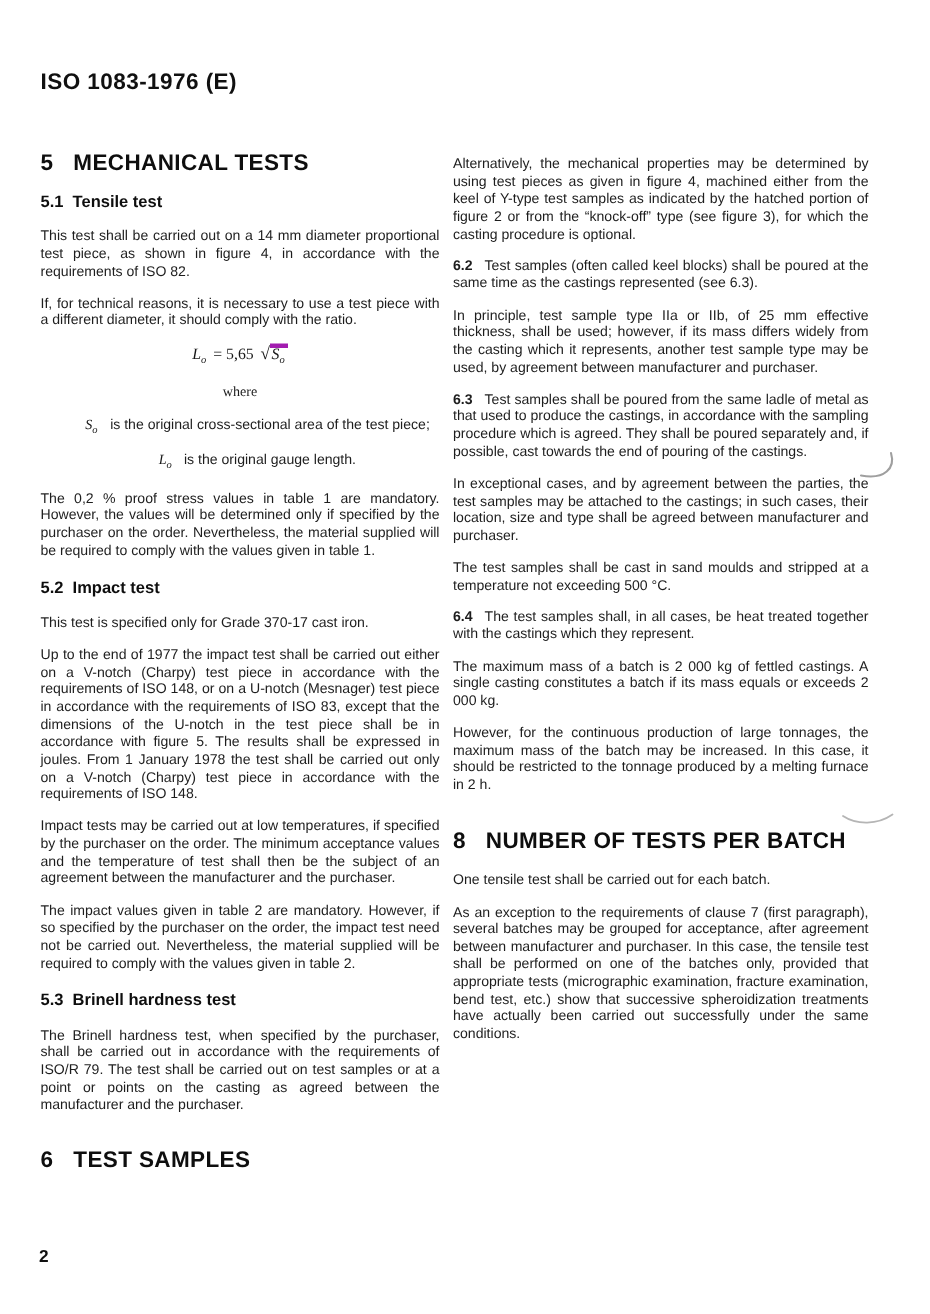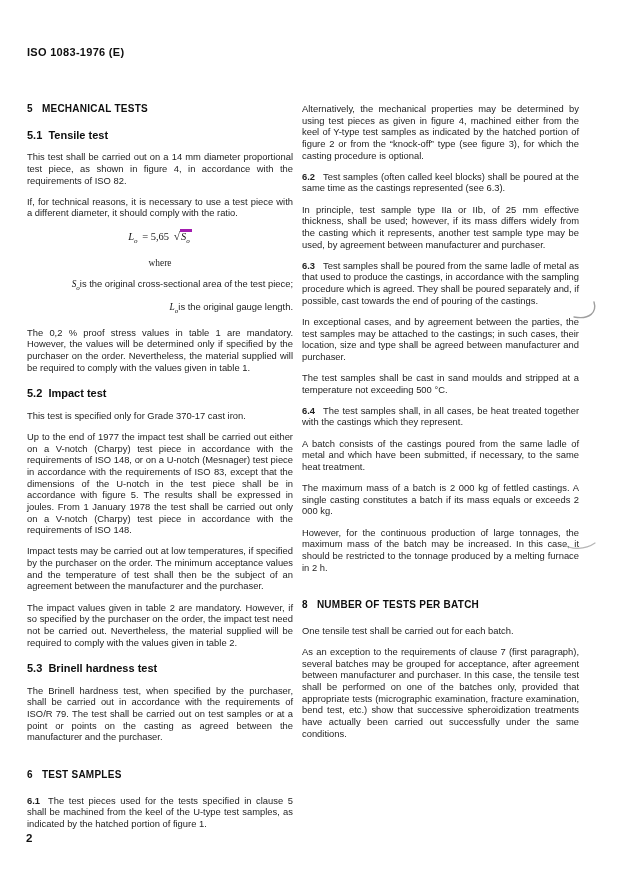--- a/index.html
+++ b/index.html
@@ -8,35 +8,35 @@
     width:620px; height:876px;
     margin:0 auto;
     background:#ffffff;
     font-family:"Liberation Sans", sans-serif;
     color:#1d1d1d;
     overflow:hidden;
     -webkit-font-smoothing:antialiased;
   }
   .doc-header {
     position:absolute; left:27px; top:46px;
-    font-size:11px; font-weight:bold; color:#101010;
+    font-size:15px; font-weight:bold; color:#101010;
     letter-spacing:0.3px; white-space:pre;
   }
   .col {
     position:absolute; top:103px;
     font-size:9.4px; line-height:11.65px;
     text-align:justify; text-justify:inter-word;
     color:#1d1d1d;
   }
   .col-left  { left:27px;  width:266px; }
   .col-right { left:302px; width:277px; }
 
   .para { margin:0 0 9.5px 0; }
   .h1 {
-    font-size:10px; font-weight:bold; color:#0e0e0e;
+    font-size:15px; font-weight:bold; color:#0e0e0e;
     margin:20px 0 14px 0; text-align:left;
     letter-spacing:0.25px; white-space:pre-wrap;
   }
   .h1.mt0 { margin-top:0; }
   .h1.gap-lg { margin-top:26px; }
   .h1.gap-xl { margin-top:40px; }
   .h2 {
     font-size:11px; font-weight:bold; color:#0e0e0e;
     margin:15px 0 10px 0; text-align:left; white-space:pre-wrap;
   }
@@ -46,21 +46,21 @@
     text-align:center; margin:7px 0 11px 0;
     font-family:"Liberation Serif", serif;
     font-style:italic; font-size:10.5px; color:#161616;
   }
   .formula sub, .def sub { font-size:7px; }
   .feq { font-style:normal; margin:0 2px; }
   .fradical { font-style:normal; font-size:11.5px; }
   .fradicand { display:inline-block; border-top:3px solid #a21caf; padding:0 2px 0 1px; line-height:10px; }
 
   .where { margin:0 0 8px 0; text-align:center;font-family:Liberation Serif, serif; }
-  .def { margin:0 0 6.5px 15px; text-align:right; }
+  .def { margin:0 0 6.5px 15px; text-align:center; }
   .def-sym {
     display:inline-block; width:25px;
     font-family:"Liberation Serif", serif; font-style:italic; color:#161616;
   }
 
   .page-number {
     position:absolute; left:26px; top:832px;
     font-size:11.5px; font-weight:bold; color:#101010;
   }
   .scan-mark { position:absolute; }
@@ -95,32 +95,30 @@
 
     <p class="para" style="margin-top:9px;">The 0,2 % proof stress values in table 1 are mandatory. However, the values will be determined only if specified by the purchaser on the order. Nevertheless, the material supplied will be required to comply with the values given in table 1.</p>
     <h4 class="h2">5.2&nbsp;&nbsp;Impact test</h4>
     <p class="para">This test is specified only for Grade 370-17 cast iron.</p>
     <p class="para">Up to the end of 1977 the impact test shall be carried out either on a V-notch (Charpy) test piece in accordance with the requirements of ISO 148, or on a U-notch (Mesnager) test piece in accordance with the requirements of ISO 83, except that the dimensions of the U-notch in the test piece shall be in accordance with figure 5. The results shall be expressed in joules. From 1 January 1978 the test shall be carried out only on a V-notch (Charpy) test piece in accordance with the requirements of ISO 148.</p>
     <p class="para">Impact tests may be carried out at low temperatures, if specified by the purchaser on the order. The minimum acceptance values and the temperature of test shall then be the subject of an agreement between the manufacturer and the purchaser.</p>
     <p class="para">The impact values given in table 2 are mandatory. However, if so specified by the purchaser on the order, the impact test need not be carried out. Nevertheless, the material supplied will be required to comply with the values given in table 2.</p>
     <h4 class="h2">5.3&nbsp;&nbsp;Brinell hardness test</h4>
     <p class="para">The Brinell hardness test, when specified by the purchaser, shall be carried out in accordance with the requirements of ISO/R 79. The test shall be carried out on test samples or at a point or points on the casting as agreed between the manufacturer and the purchaser.</p>
     <h3 class="h1 gap-lg">6&nbsp;&nbsp;&nbsp;TEST SAMPLES</h3>
-    <p class="para"><b class="lead">6.1</b><span>The test pieces used for the tests specified in clause 5 shall be machined from the keel of the U-type test samples, as indicated by the hatched portion of figure 1.</span></p>
   </div>
 
   <div class="col col-right">
     <p class="para">Alternatively, the mechanical properties may be determined by using test pieces as given in figure 4, machined either from the keel of Y-type test samples as indicated by the hatched portion of figure 2 or from the “knock-off” type (see figure 3), for which the casting procedure is optional.</p>
     <p class="para"><b class="lead">6.2</b><span>Test samples (often called keel blocks) shall be poured at the same time as the castings represented (see 6.3).</span></p>
     <p class="para">In principle, test sample type IIa or IIb, of 25 mm effective thickness, shall be used; however, if its mass differs widely from the casting which it represents, another test sample type may be used, by agreement between manufacturer and purchaser.</p>
     <p class="para"><b class="lead">6.3</b><span>Test samples shall be poured from the same ladle of metal as that used to produce the castings, in accordance with the sampling procedure which is agreed. They shall be poured separately and, if possible, cast towards the end of pouring of the castings.</span></p>
     <p class="para">In exceptional cases, and by agreement between the parties, the test samples may be attached to the castings; in such cases, their location, size and type shall be agreed between manufacturer and purchaser.</p>
     <p class="para">The test samples shall be cast in sand moulds and stripped at a temperature not exceeding 500 °C.</p>
     <p class="para"><b class="lead">6.4</b><span>The test samples shall, in all cases, be heat treated together with the castings which they represent.</span></p>
-    <p class="para">A batch consists of the castings poured from the same ladle of metal and which have been submitted, if necessary, to the same heat treatment.</p>
     <p class="para">The maximum mass of a batch is 2 000 kg of fettled castings. A single casting constitutes a batch if its mass equals or exceeds 2 000 kg.</p>
     <p class="para">However, for the continuous production of large tonnages, the maximum mass of the batch may be increased. In this case, it should be restricted to the tonnage produced by a melting furnace in 2 h.</p>
     <h3 class="h1 gap-lg">8&nbsp;&nbsp;&nbsp;NUMBER OF TESTS PER BATCH</h3>
     <p class="para">One tensile test shall be carried out for each batch.</p>
     <p class="para">As an exception to the requirements of clause 7 (first paragraph), several batches may be grouped for acceptance, after agreement between manufacturer and purchaser. In this case, the tensile test shall be performed on one of the batches only, provided that appropriate tests (micrographic examination, fracture examination, bend test, etc.) show that successive spheroidization treatments have actually been carried out successfully under the same conditions.</p>
   </div>
 
   <svg class="scan-mark" style="left:569px; top:299px;" width="32" height="30">
     <path d="M25,3 C28,13 21,21 5,18" stroke="#9f9f9f" stroke-width="1.4" fill="none" stroke-linecap="round"></path>
   </svg>

